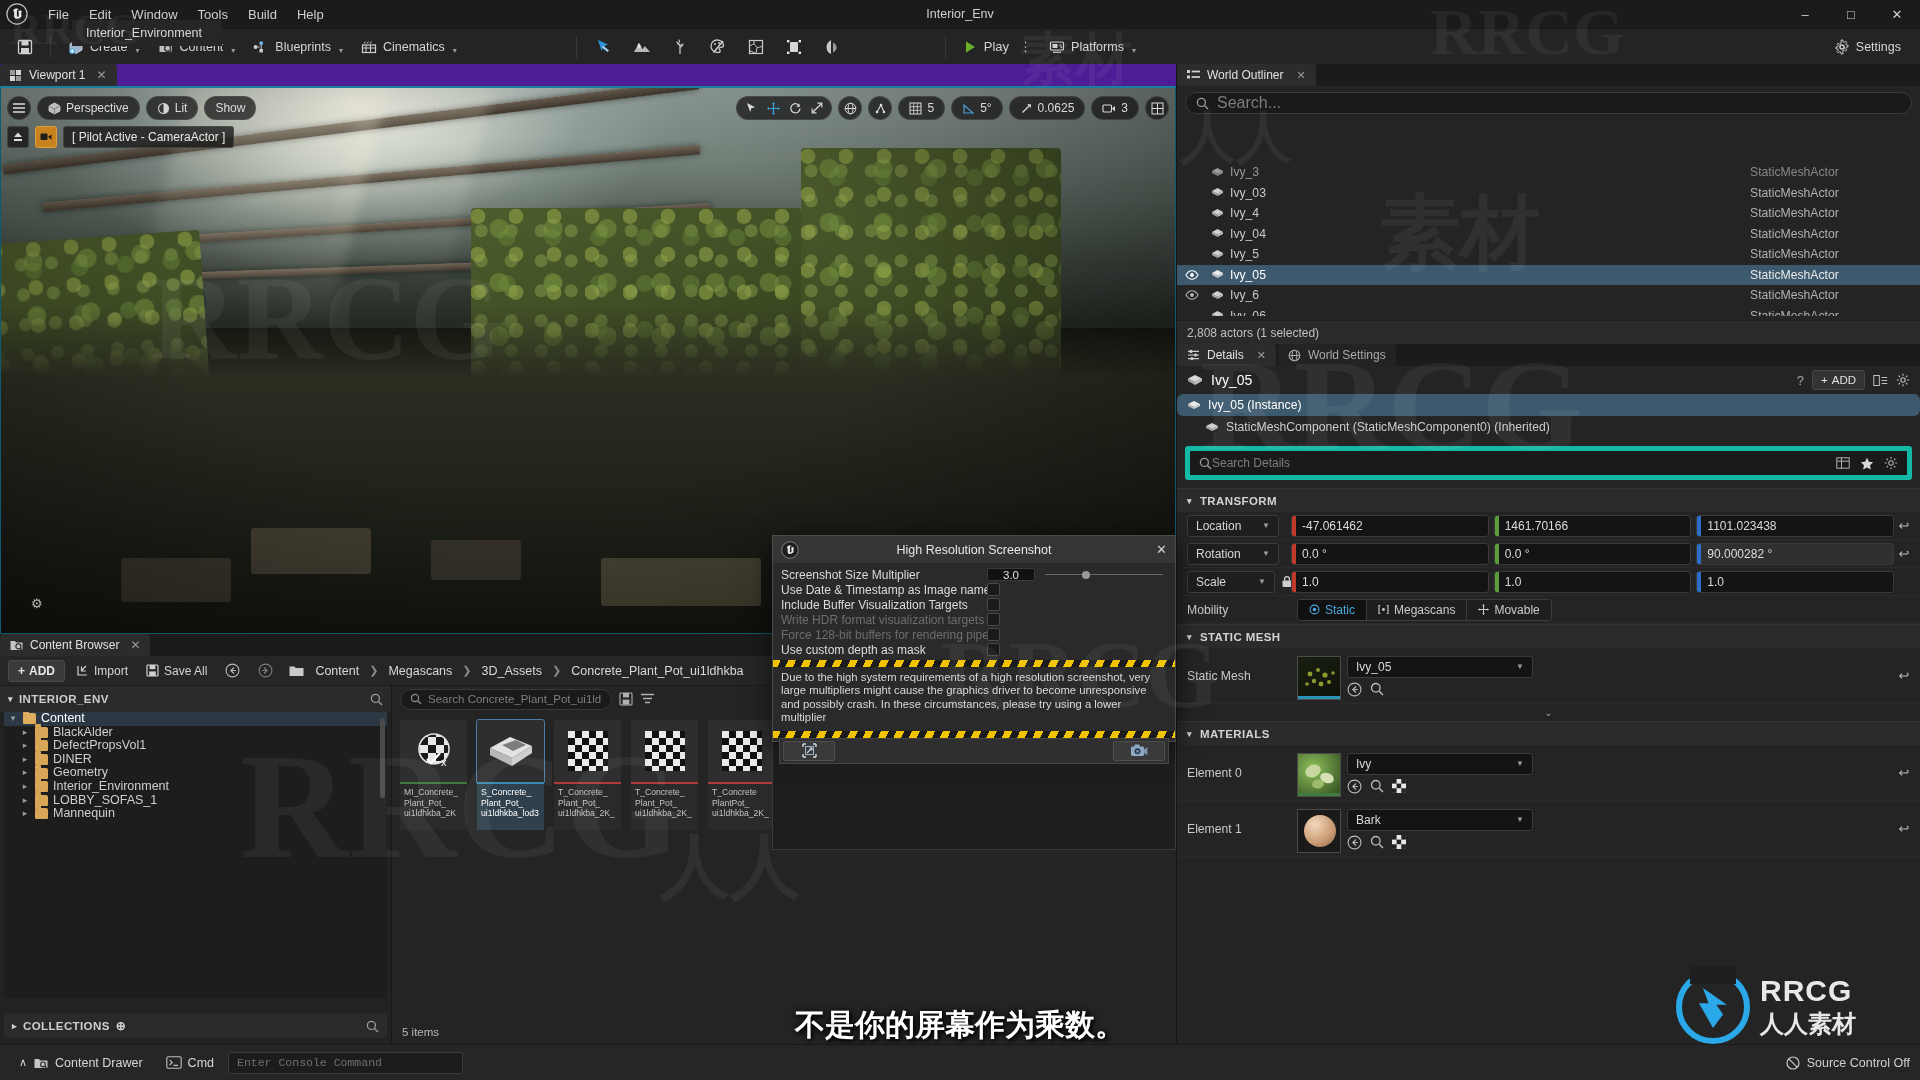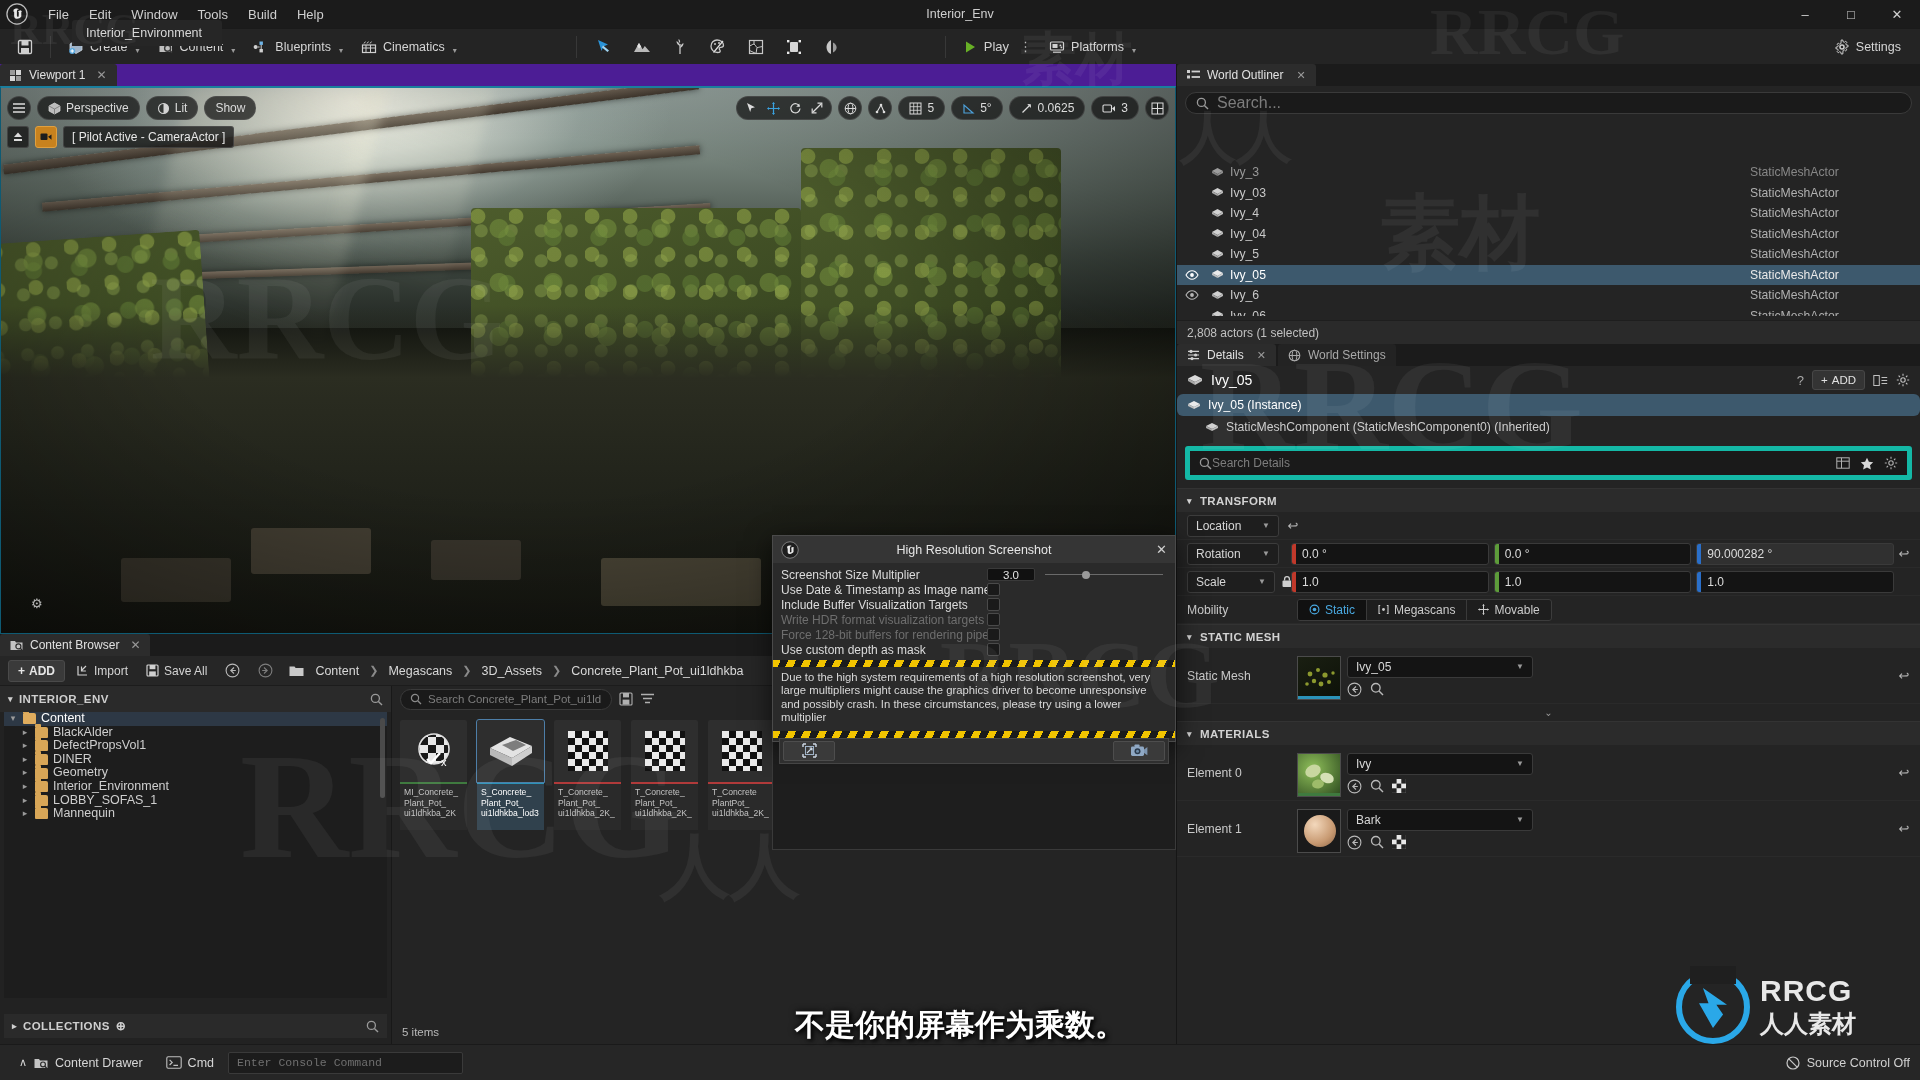--- a/index.html
+++ b/index.html
@@ -1276,20 +1276,34 @@
         <span style="font-size:9px">▾</span>
         <span>TRANSFORM</span>
       </div>
       <div class="prow">
         <div class="pctl" style="flex:none;width:96px">
           <div class="combo" style="width:92px">
             <span>Location</span>
             <span class="cv">▼</span>
           </div>
         </div>
+        <div class="pctl" style="gap:5px;margin-left:8px">
+          <div class="vec">
+              <span class="bar" style="background:#c0392b"></span>
+              <span class="val">-47.061462</span>
+            </div>
+          <div class="vec">
+              <span class="bar" style="background:#5d9c3a"></span>
+              <span class="val">1461.70166</span>
+            </div>
+          <div class="vec">
+              <span class="bar" style="background:#2a6fc9"></span>
+              <span class="val">1101.023438</span>
+            </div>
+        </div>
         <div class="revert">↩</div>
       </div>
       <div class="prow">
         <div class="pctl" style="flex:none;width:96px">
           <div class="combo" style="width:92px">
             <span>Rotation</span>
             <span class="cv">▼</span>
           </div>
         </div>
         <div class="pctl" style="gap:5px;margin-left:8px">

